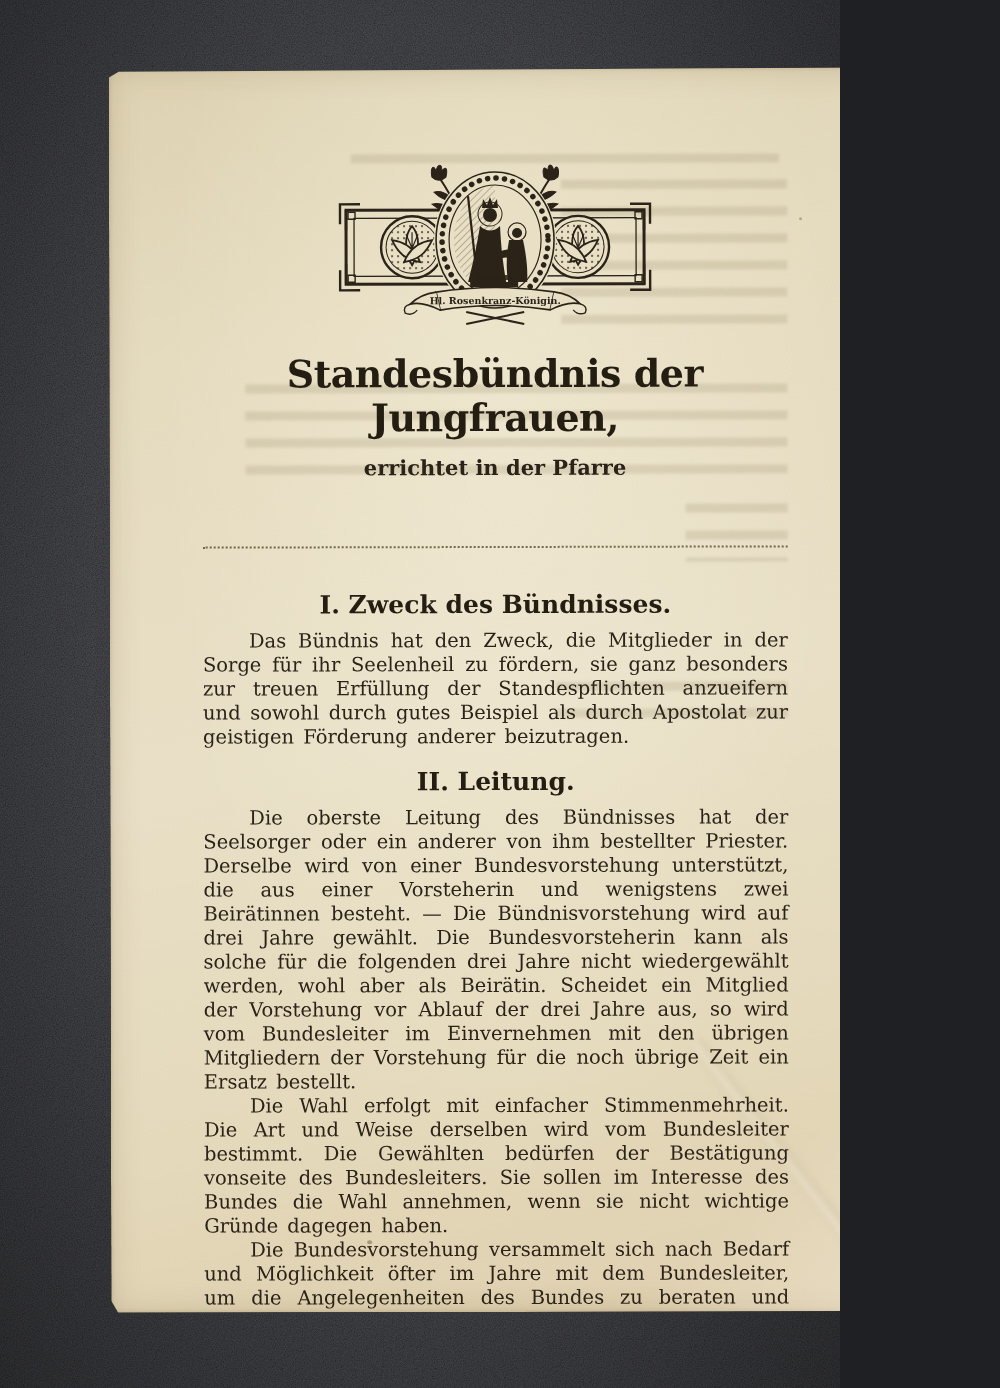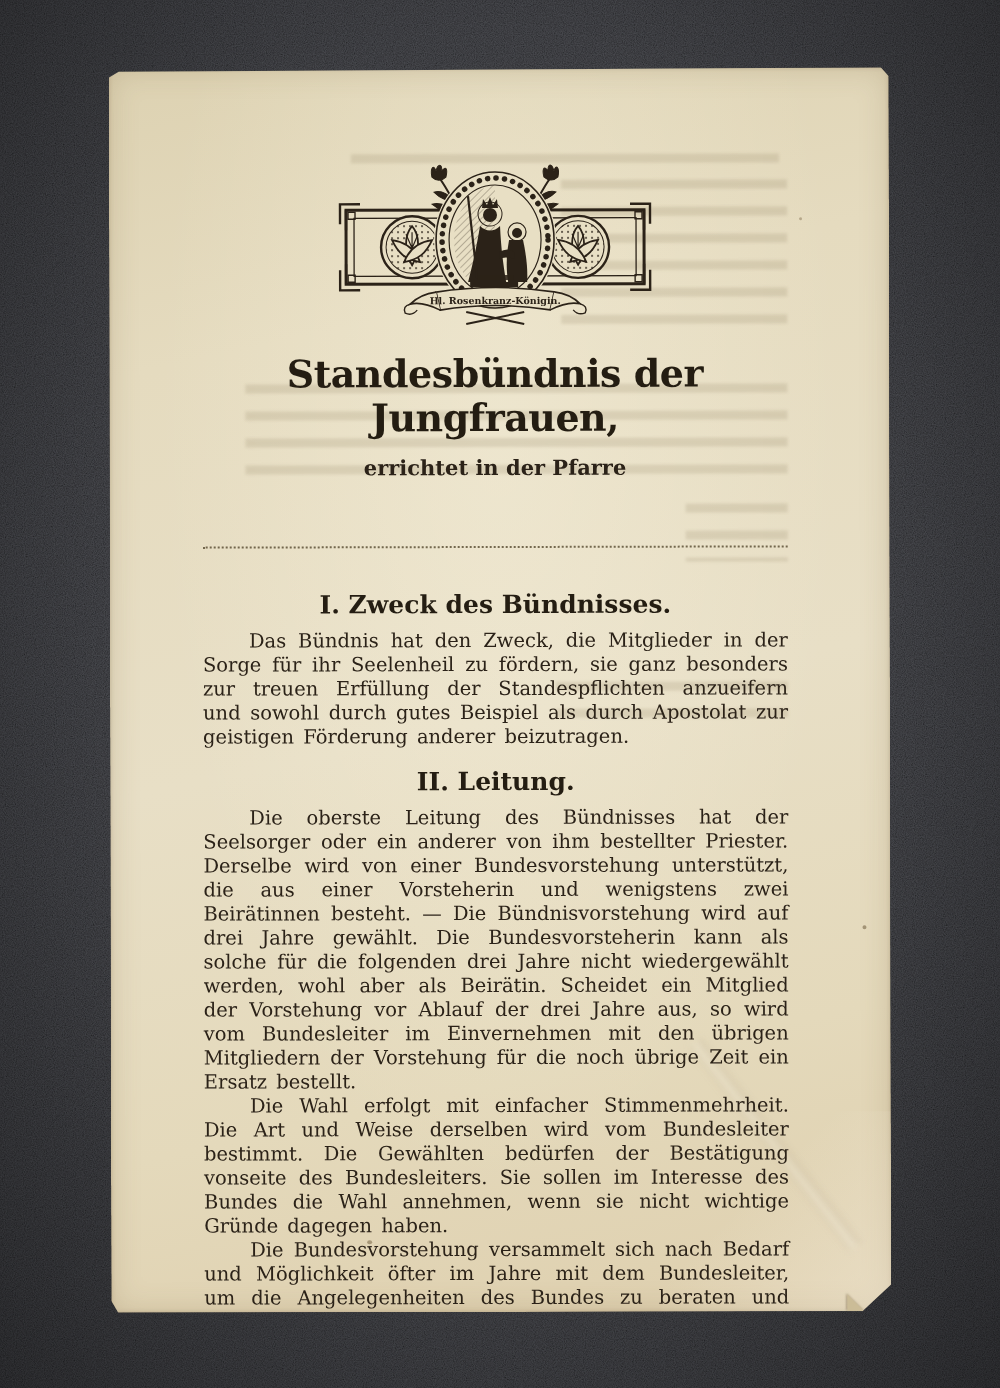--- a/index.html
+++ b/index.html
@@ -1,18 +1,18 @@
 <!DOCTYPE html>
 <html lang="de"><head>
 <meta charset="utf-8">
 <style>
   html,body{margin:0;padding:0;background:#1f2023;}
   .canvas{
     position:relative;
-    width:1000px;height:1388px;
+    width:840px;height:1388px;
     overflow:hidden;
     background:#ec4899;
     font-family:"DejaVu Serif","Liberation Serif",serif;
   }
   .bg-noise{position:absolute;inset:0;width:100%;height:100%;display:block;}
   .vignette{
     position:absolute;inset:0;
     background:radial-gradient(ellipse at 50% 45%, rgba(0,0,0,0) 55%, rgba(0,0,0,0.35) 100%);
     pointer-events:none;
   }

